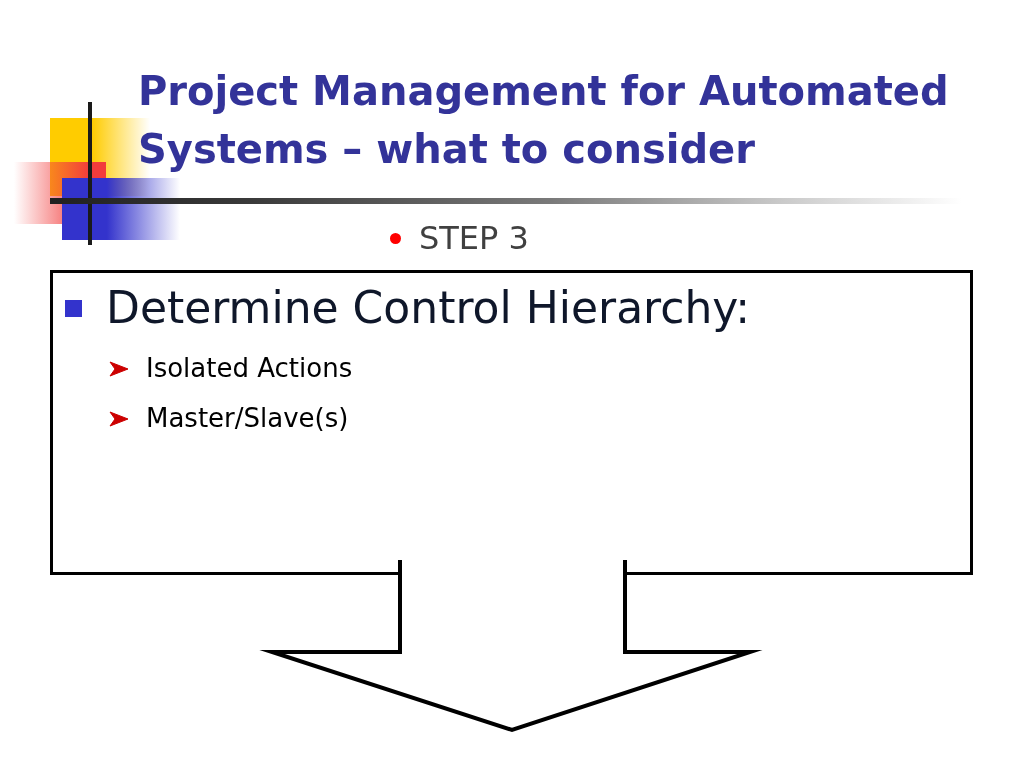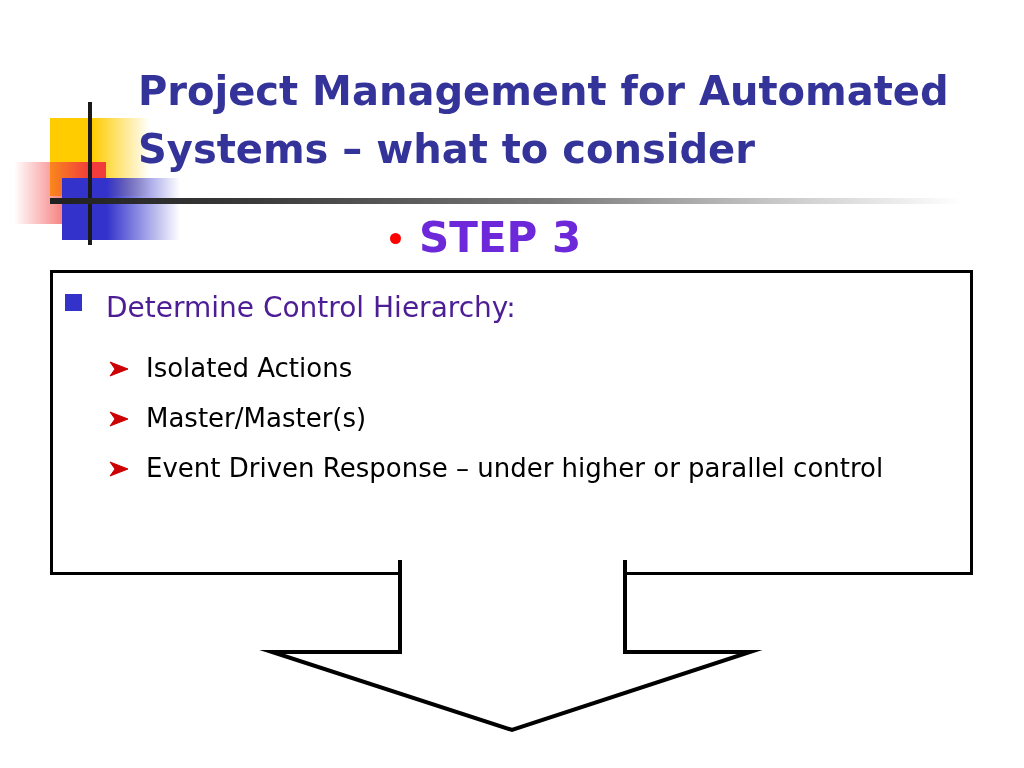--- a/index.html
+++ b/index.html
@@ -90,24 +90,23 @@
     background: linear-gradient(to right, #202020 0%, #3a3a3a 22%, #7a7a7a 55%, #c9c9c9 80%, #ffffff 100%);
   }
 
   
   .step-line {
     position: absolute;
     left: 390px;
     top: 214px;
     display: flex;
     align-items: center;
-    color: #6d28d9;
-    font-size: 42px;
+    color: #404040;
+    font-size: 32px;
     line-height: 48px;
-    font-weight: bold;
   }
   .step-dot {
     display: inline-block;
     width: 11px;
     height: 11px;
     border-radius: 50%;
     background: #FF0000;
     margin-right: 18px;
     flex: none;
   }
@@ -134,22 +133,22 @@
     display: inline-block;
     width: 17px;
     height: 17px;
     background: #3333CC;
     flex: none;
     position: relative;
     top: -6px;
     margin-right: 24px;
   }
   .main-text {
-    color: #4c1d95;
-    font-size: 28px;
+    color: #0f172a;
+    font-size: 44px;
     line-height: 42px;
   }
 
   .sub-list {
     position: absolute;
     left: 55px;
     top: 75px;
     width: 850px;
   }
   .sub-item {
@@ -221,31 +220,23 @@
         </span>
         <span class="sub-text">Isolated Actions</span>
       </div>
 
       <div class="sub-item">
         <span class="arrow-bullet">
           <svg viewBox="0 0 22 22" width="22" height="22" aria-hidden="true">
             <path d="M2 4 L20 11 L2 18 L7 11 Z" fill="#CC0000" stroke="#CC0000" stroke-width="1"></path>
           </svg>
         </span>
-        <span class="sub-text">Master/Master(s)</span>
+        <span class="sub-text">Master/Slave(s)</span>
       </div>
 
-      <div class="sub-item">
-        <span class="arrow-bullet">
-          <svg viewBox="0 0 22 22" width="22" height="22" aria-hidden="true">
-            <path d="M2 4 L20 11 L2 18 L7 11 Z" fill="#CC0000" stroke="#CC0000" stroke-width="1"></path>
-          </svg>
-        </span>
-        <span class="sub-text">Event Driven Response – under higher or parallel control</span>
-      </div>
 
     </div>
   </div>
 
   <div class="down-arrow">
     <svg viewBox="0 0 1024 208" width="1024" height="208" aria-hidden="true">
       <path d="M400 0 L400 92 L272 92 L512 170 L750 92 L625 92 L625 0" fill="#FFFFFF" stroke="#000000" stroke-width="4" stroke-linejoin="miter" stroke-miterlimit="10"></path>
     </svg>
   </div>
 

